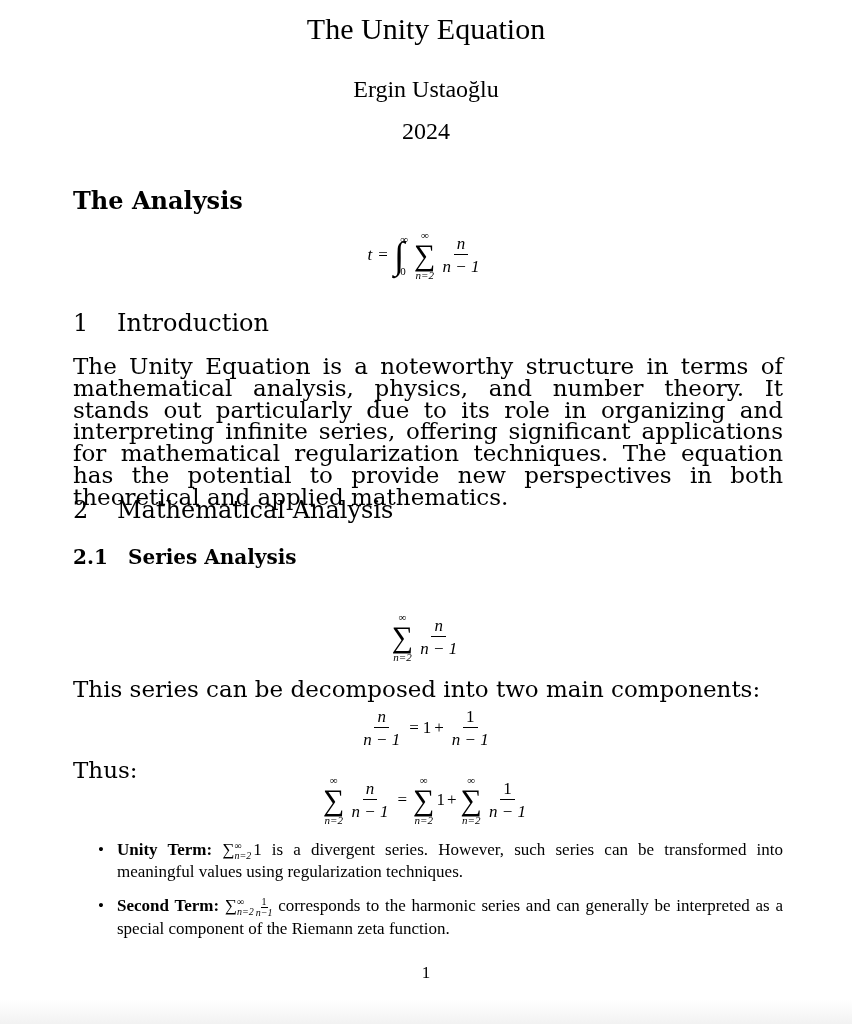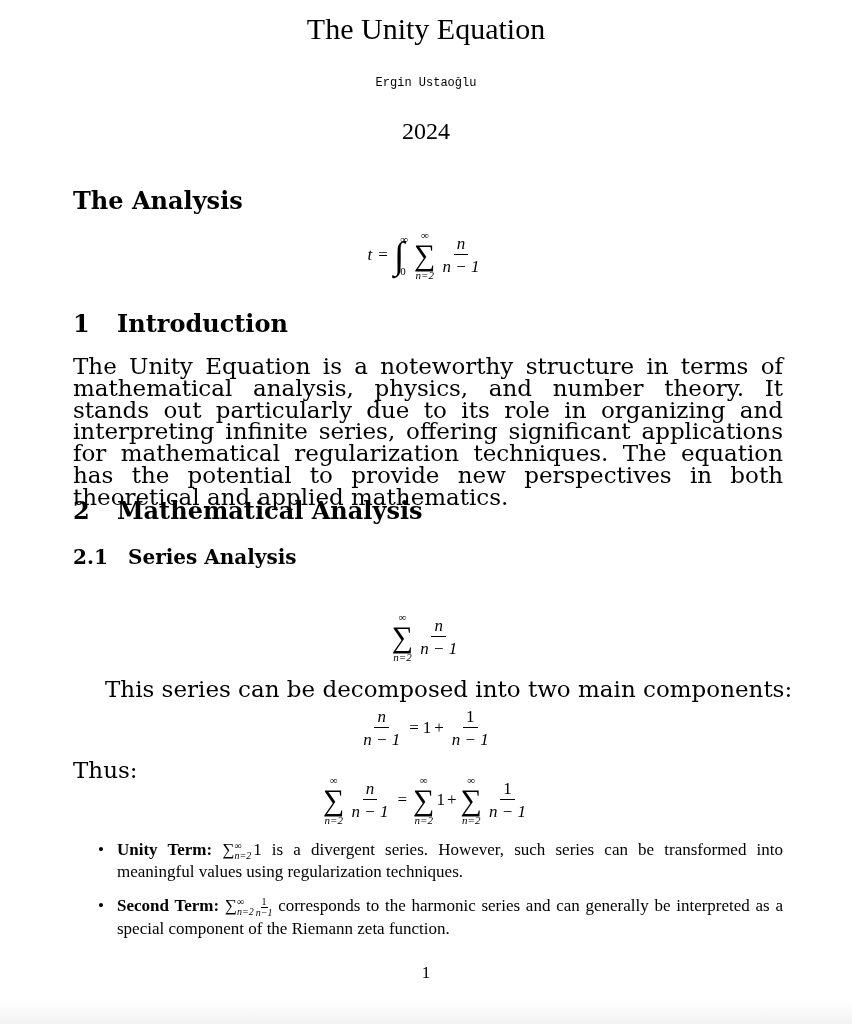--- a/index.html
+++ b/index.html
@@ -6,24 +6,24 @@
   body {
     width: 852px; height: 1024px; position: relative; overflow: hidden;
     background: #ffffff; color: #000000;
     font-family: "DejaVu Serif", "Liberation Serif", serif;
   }
   .page { position: absolute; left: 0; top: 0; width: 852px; height: 1024px; }
   .abs { position: absolute; }
   .center { text-align: center; }
   .serif { font-family: "Liberation Serif", "DejaVu Serif", serif; }
   .title { top: 12px; left: 0; width: 852px; font-size: 30px; }
-  .author { top: 76px; left: 0; width: 852px; font-size: 12px; font-family: Liberation Mono, monospace; }
+  .author { top: 76px; left: 0; width: 852px; font-size: 24px; }
   .date { top: 118px; left: 0; width: 852px; font-size: 24px; }
   .h-nonum { left: 73px; top: 186px; font-size: 24px; font-weight: bold; }
-  .h1 { font-size: 24px; font-weight: bold; }
+  .h1 { font-size: 24px; font-weight: normal; }
   .h1 .num { display: inline-block; width: 44px; }
   .h2 { font-size: 20px; font-weight: bold; }
   .h2 .num { display: inline-block; width: 55px; }
   .para { left: 73px; width: 710px; font-size: 23px; line-height: 21.8px; text-align: justify; }
   .math { font-family: "Liberation Serif", "DejaVu Serif", serif; font-size: 17px; }
   .it { font-style: italic; }
   .frac { display: inline-flex; flex-direction: column; align-items: center; vertical-align: middle; margin: 0 2px; }
   .frac .nu { padding: 0 3px 2px; border-bottom: 1px solid #000; line-height: 1; }
   .frac .de { padding: 3px 3px 0; line-height: 1; }
   .bigop { display: inline-flex; flex-direction: column; align-items: center; vertical-align: middle; margin: 0 2px; }
@@ -95,21 +95,21 @@
         <span class="sym">∑</span>
         <span class="sub it">n=2</span>
       </span>
       <span class="frac">
         <span class="nu it">n</span>
         <span class="de it">n − 1</span>
       </span>
     </div>
   </div>
 
-  <div class="abs para" style="top:679px;margin-left:32px;">This series can be decomposed into two main components:</div>
+  <div class="abs para" style="top:679px;">This series can be decomposed into two main components:</div>
 
   <div class="abs math" style="left:0; top:708px; width:852px;">
     <div class="eqrow">
       <span class="frac">
         <span class="nu it">n</span>
         <span class="de it">n − 1</span>
       </span>
       <span style="margin:0 4px;">=</span>
       <span>1</span>
       <span style="margin:0 3px;">+</span>

